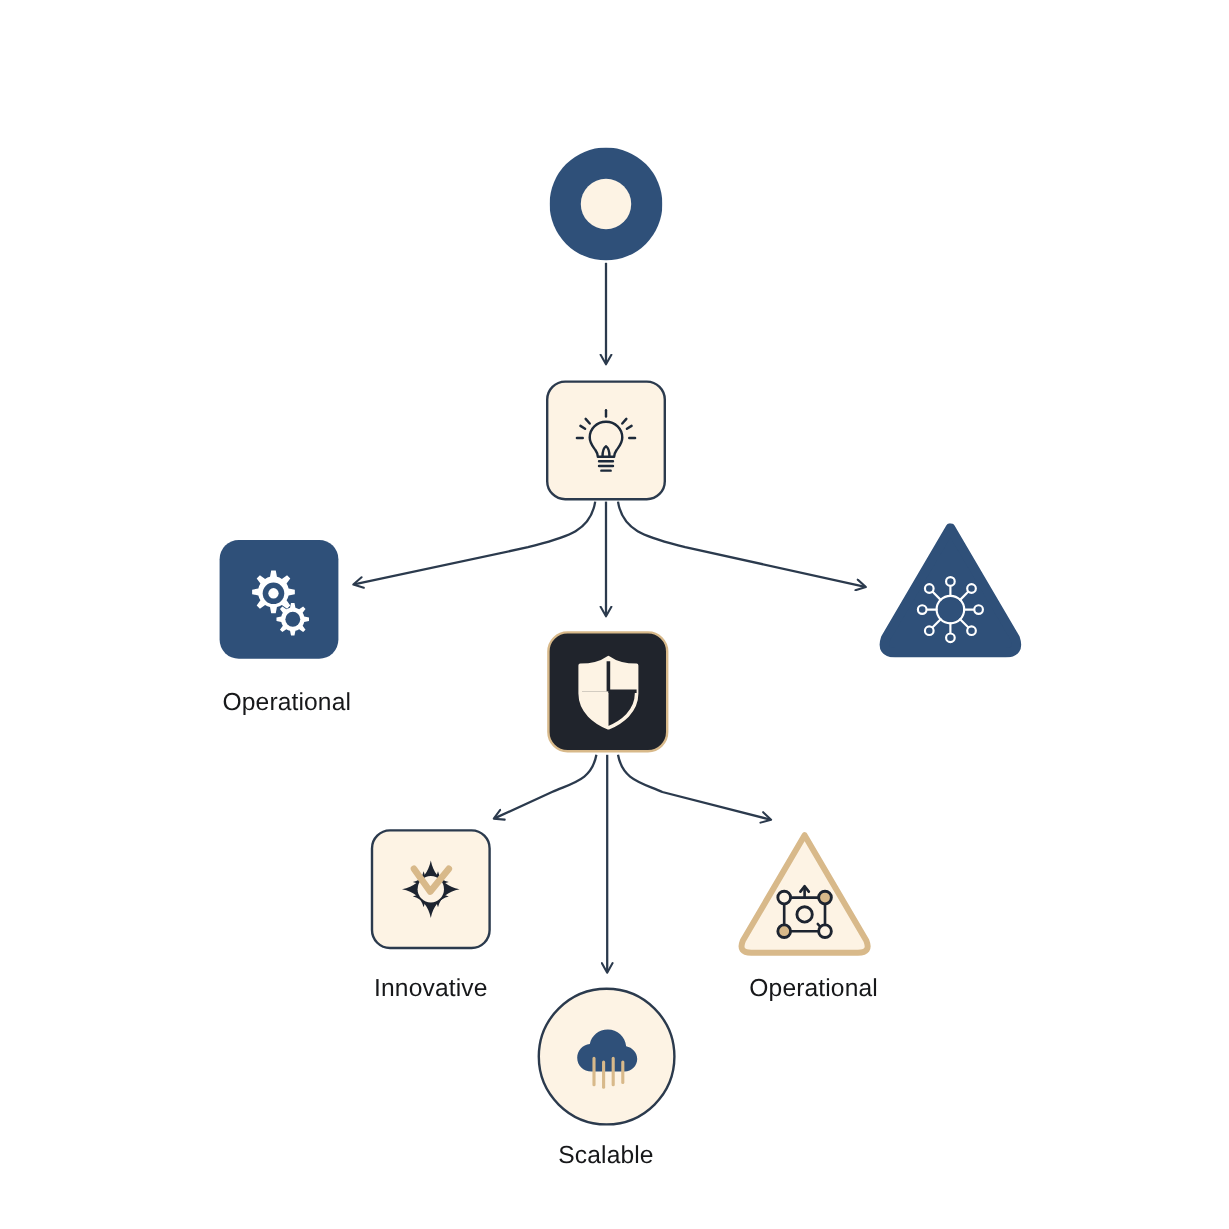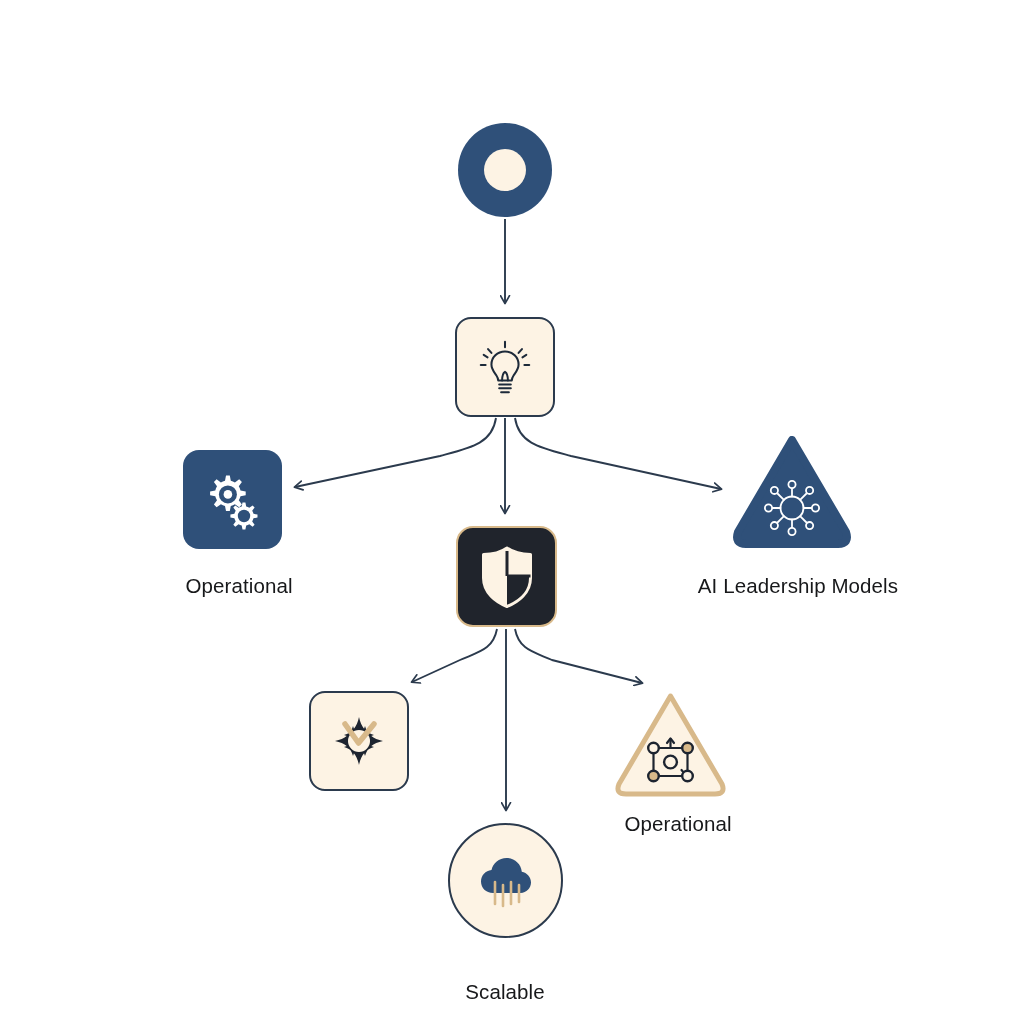--- a/index.html
+++ b/index.html
@@ -93,21 +93,21 @@
     left: 448px; top: 823px;
     width: 115px; height: 115px;
     background: #fdf3e4;
     border: 2.5px solid #2b3a4d;
     border-radius: 50%;
   }
   #l-operational { left: 139px; top: 574px; width: 200px; }
   #l-aileader    { left: 648px; top: 574px; width: 300px; }
   #l-innovative  { left: 259px; top: 812px; width: 200px; }
   #l-governance  { left: 578px; top: 812px; width: 200px; }
-  #l-scalable    { left: 405px; top: 980px; width: 200px; }
+  #l-scalable    { left: 405px; top: 951px; width: 200px; }
 </style>
 </head>
 <body>
 
 <div id="stage">
 
   <svg id="edges" viewBox="0 0 1024 1024">
     <defs>
       <marker id="ah" markerWidth="11" markerHeight="11" refX="8.4" refY="5.5" orient="auto" markerUnits="userSpaceOnUse">
         <path d="M1,1 L9,5.5 L1,10" fill="none" stroke="#2b3a4d" stroke-width="1.7" stroke-linecap="round" stroke-linejoin="round"></path>
@@ -273,17 +273,17 @@
       <g stroke="#d8b98a" stroke-width="2.6" stroke-linecap="round">
         <path d="M21 33 L21 55"></path>
         <path d="M29 36 L29 57"></path>
         <path d="M37 33 L37 55"></path>
         <path d="M45 36 L45 53"></path>
       </g>
     </svg>
   </div>
 
   <div class="nlabel" id="l-operational">Operational</div>
-  <div class="nlabel" id="l-aileader">AI Leadership Models</div>
+  <div class="nlabel" id="l-innovative">Innovative</div>
   <div class="nlabel" id="l-governance">Operational</div>
   <div class="nlabel" id="l-scalable">Scalable</div>
 
 </div>
 
 </body></html>

